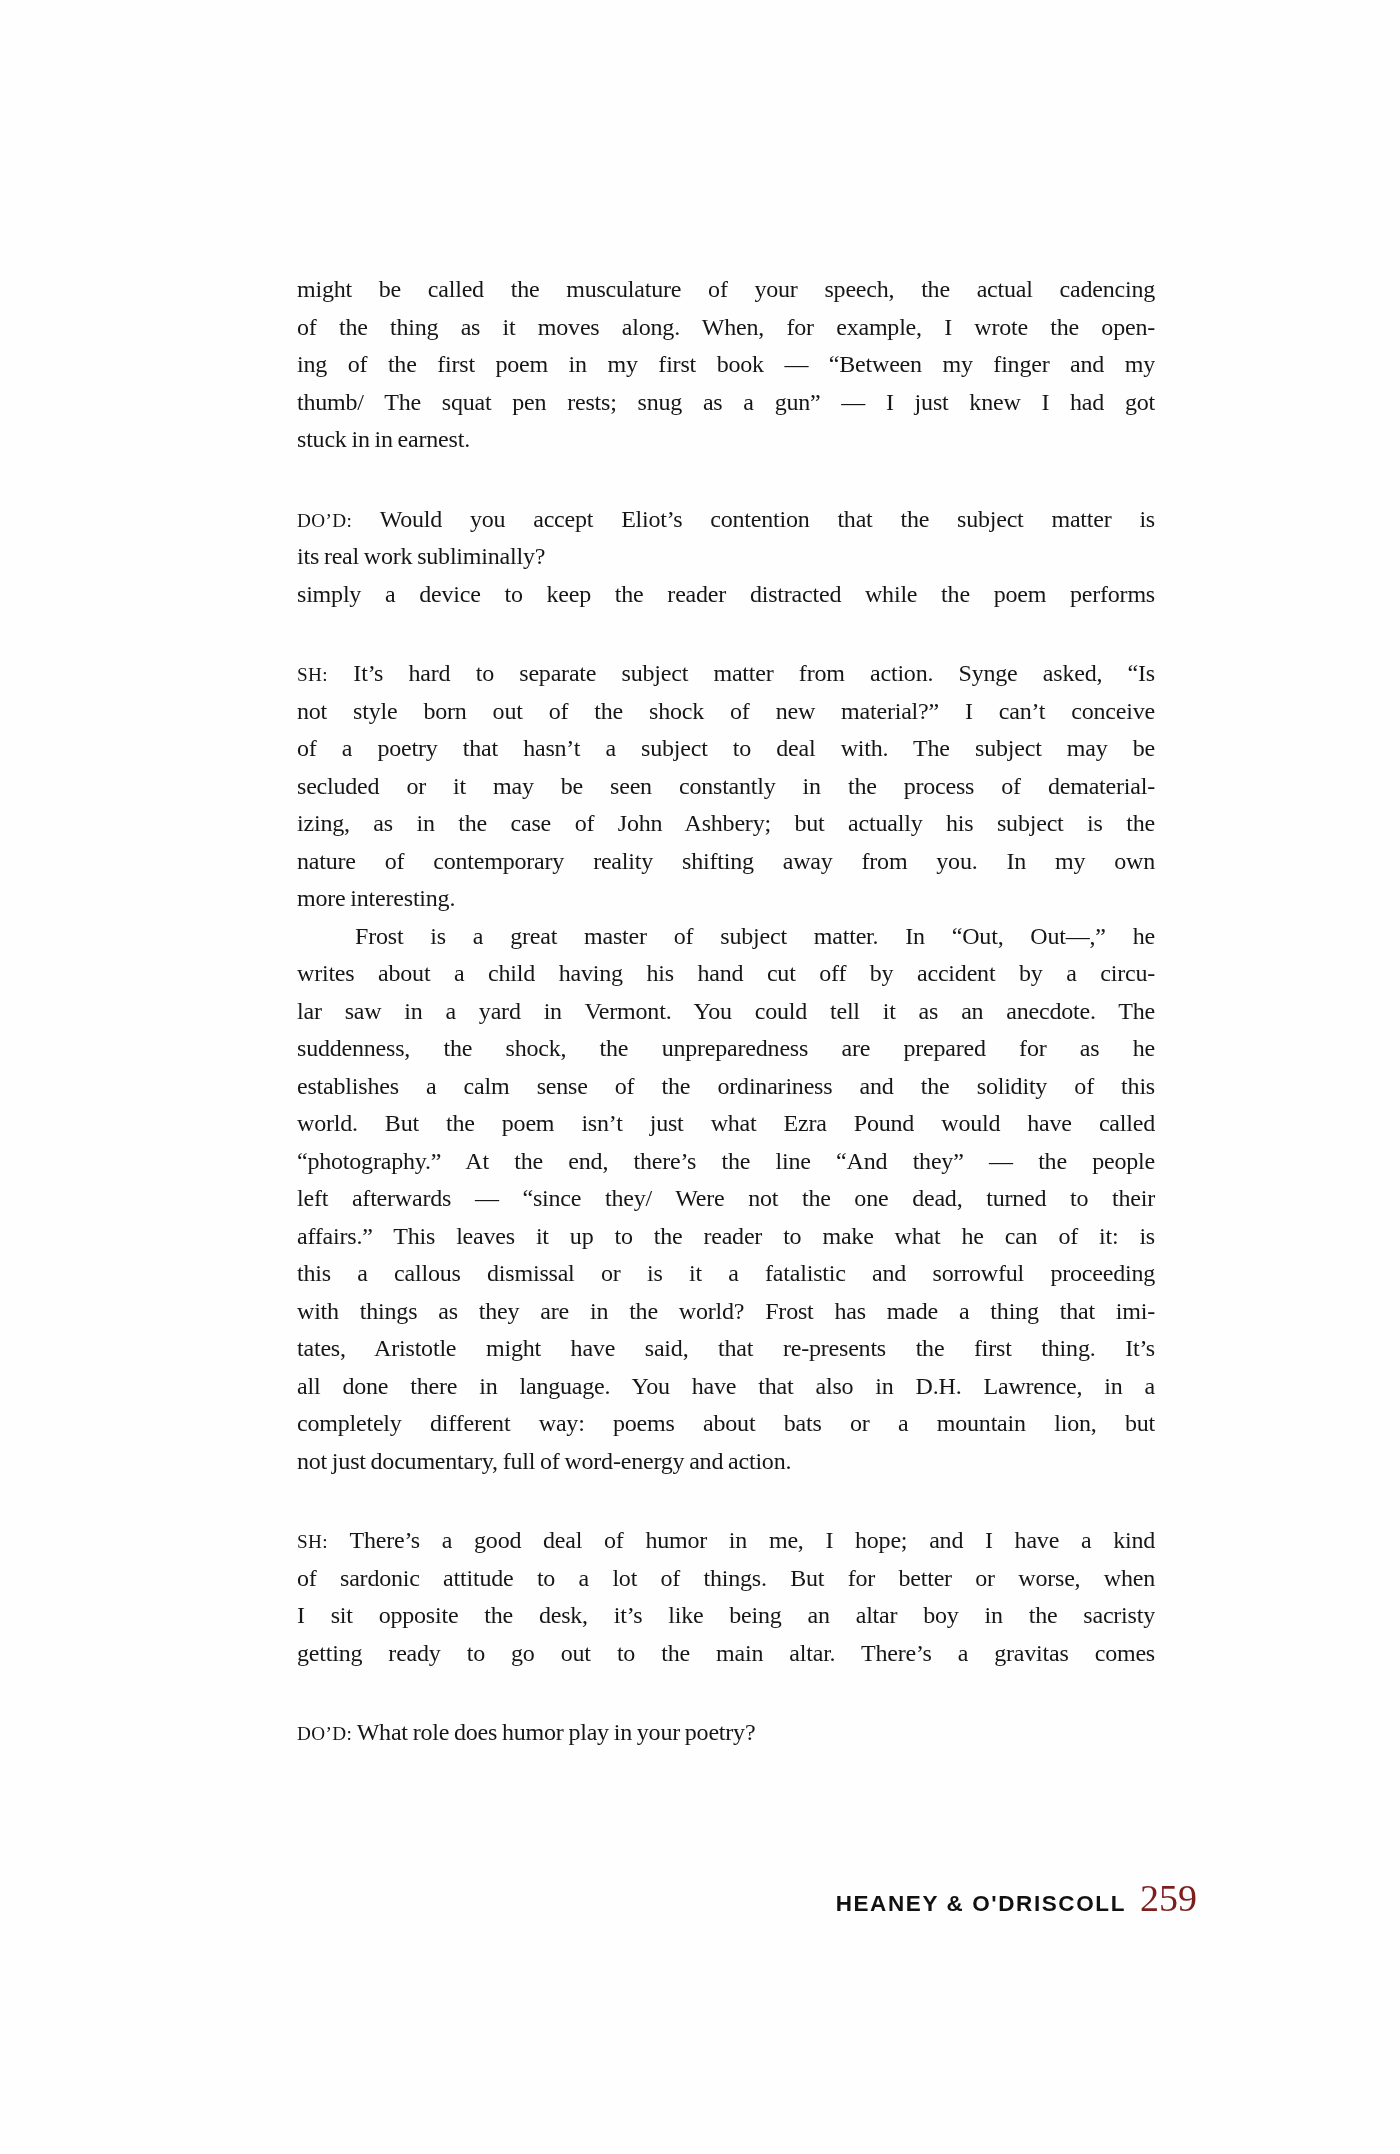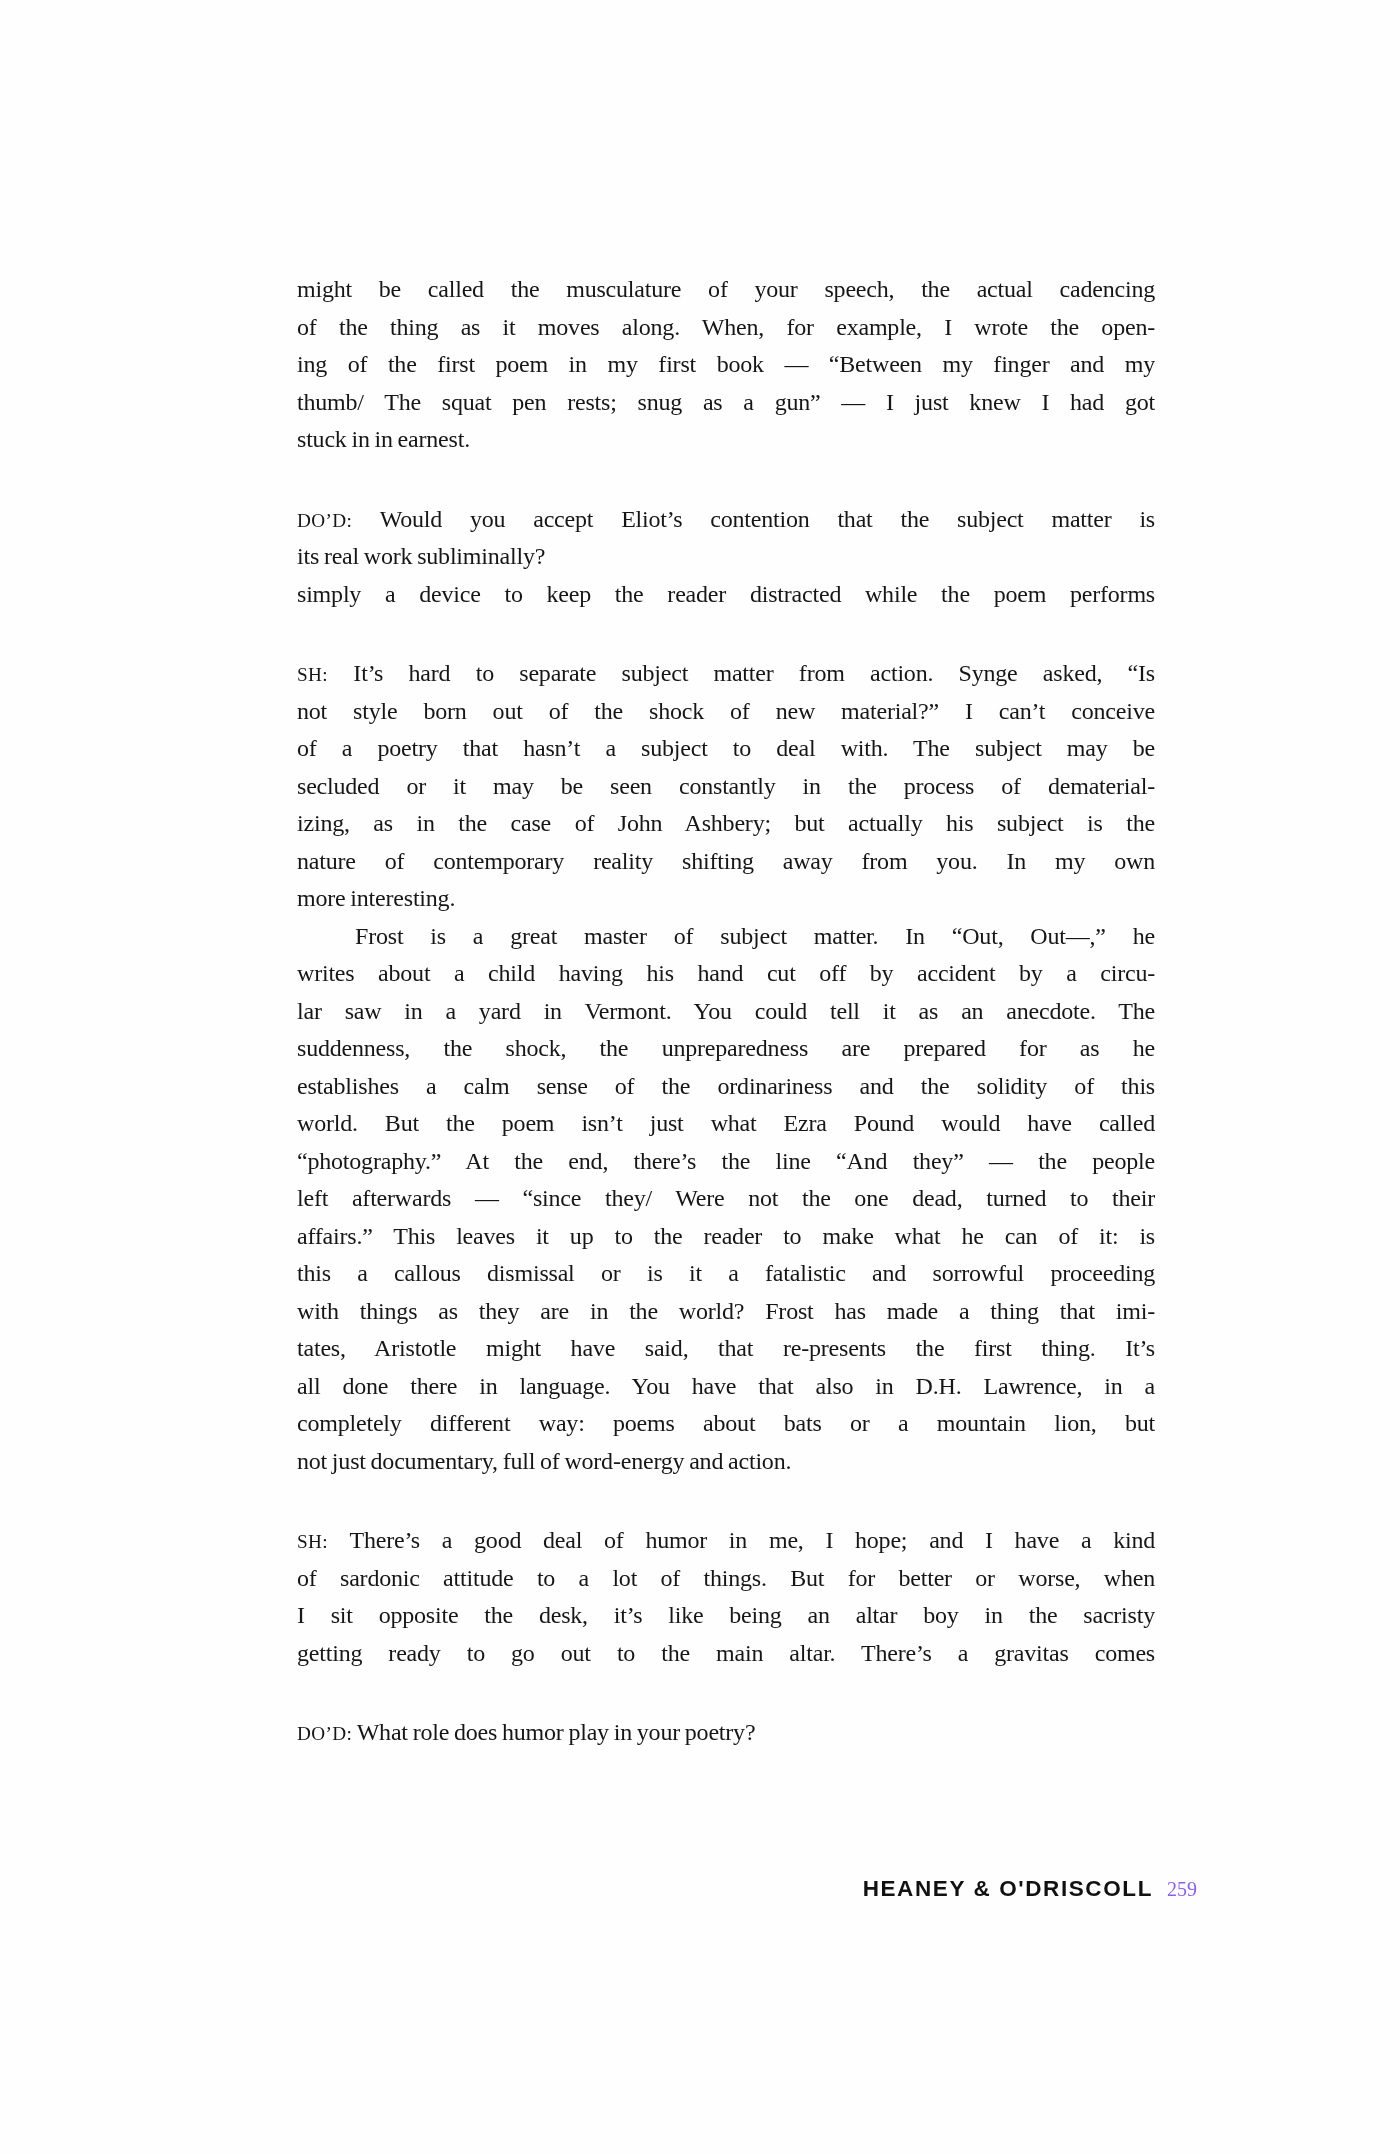--- a/index.html
+++ b/index.html
@@ -45,23 +45,23 @@
   }
   .running-title {
     font-family: Liberation Sans, sans-serif;
     font-weight: 700;
     font-size: 22.5px;
     letter-spacing: 1.6px;
     color: #111;
   }
   .page-number {
     font-family: "Liberation Serif", "DejaVu Serif", serif;
-    font-size: 20px;
+    font-size: 38px;
     margin-left: 14px;
-    color: #8b5cf6;
+    color: #7f1d1d;
     margin-top: 42px;
   }
 </style>
 </head>
 <body>
 
 <div class="page">
   <div class="text-block">
       <div class="para">
         <div class="line">might be called the musculature of your speech, the actual cadencing</div>

